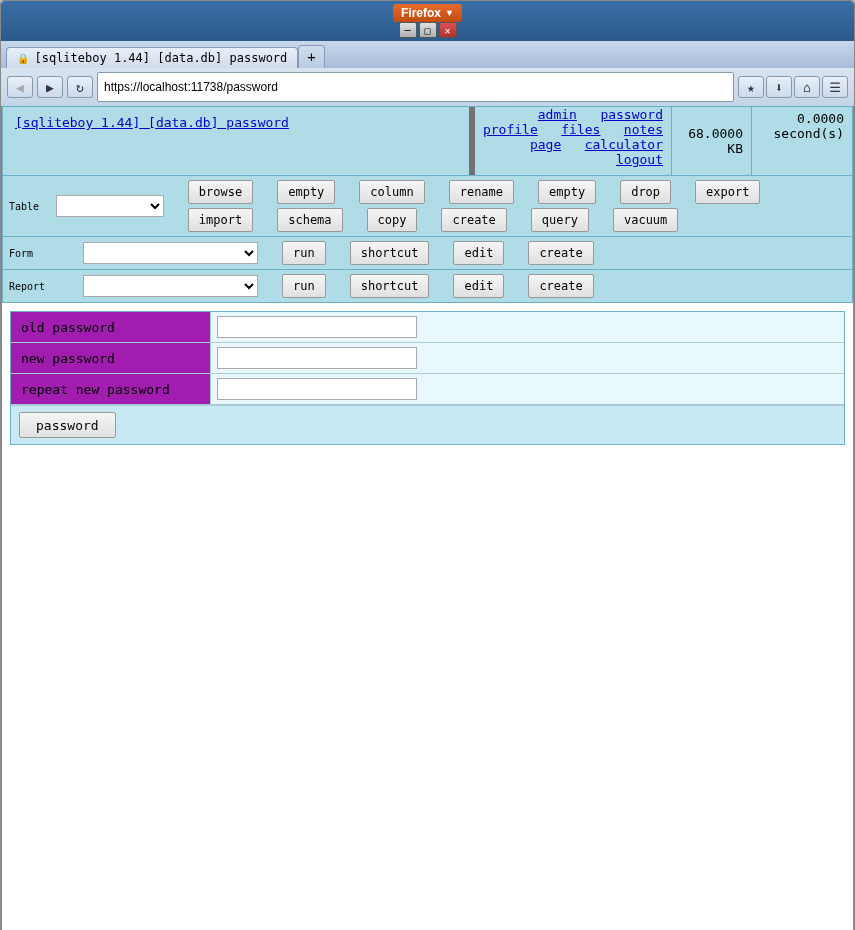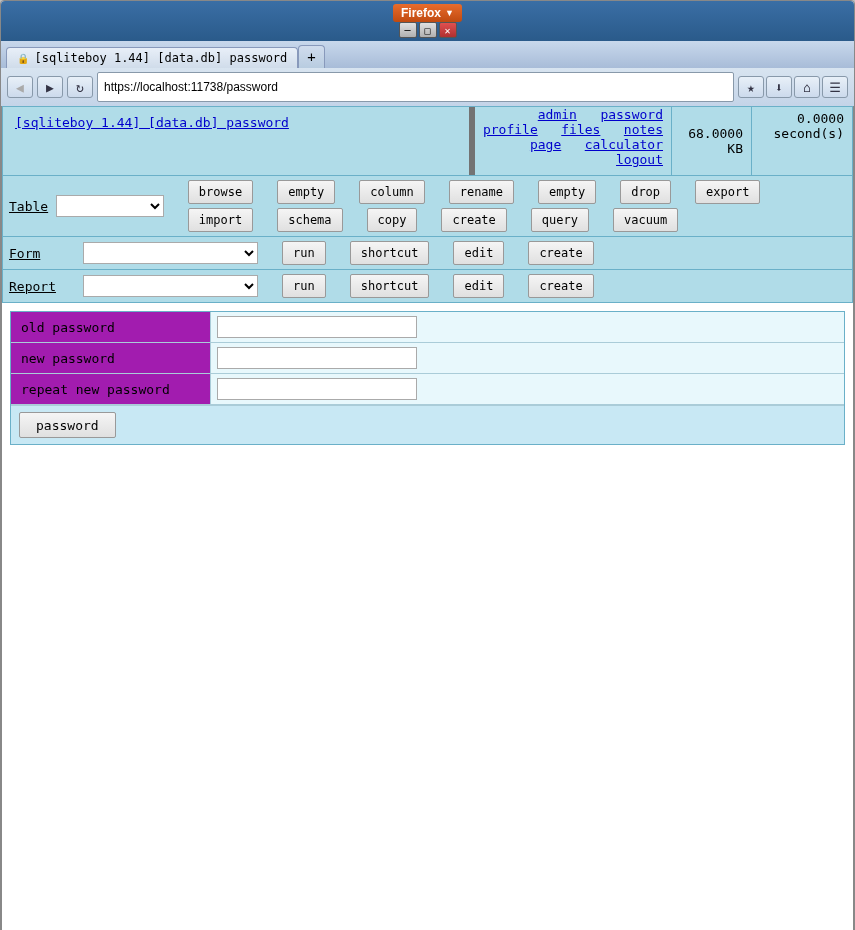--- a/index.html
+++ b/index.html
@@ -227,23 +227,22 @@
       gap: 4px;
       border-bottom: 1px solid #6ab0c8;
     }
 
     .toolbar-row:last-child {
       border-bottom: none;
     }
 
     .row-label {
       width: 70px;
-      font-size: 13px;
+      font-size: 10px;
       font-weight: normal;
-      text-decoration: underline;
     }
 
     .row-select {
       width: 175px;
       height: 22px;
       border: 1px solid #aaa;
       background: white;
       font-size: 12px;
       font-family: monospace;
     }

